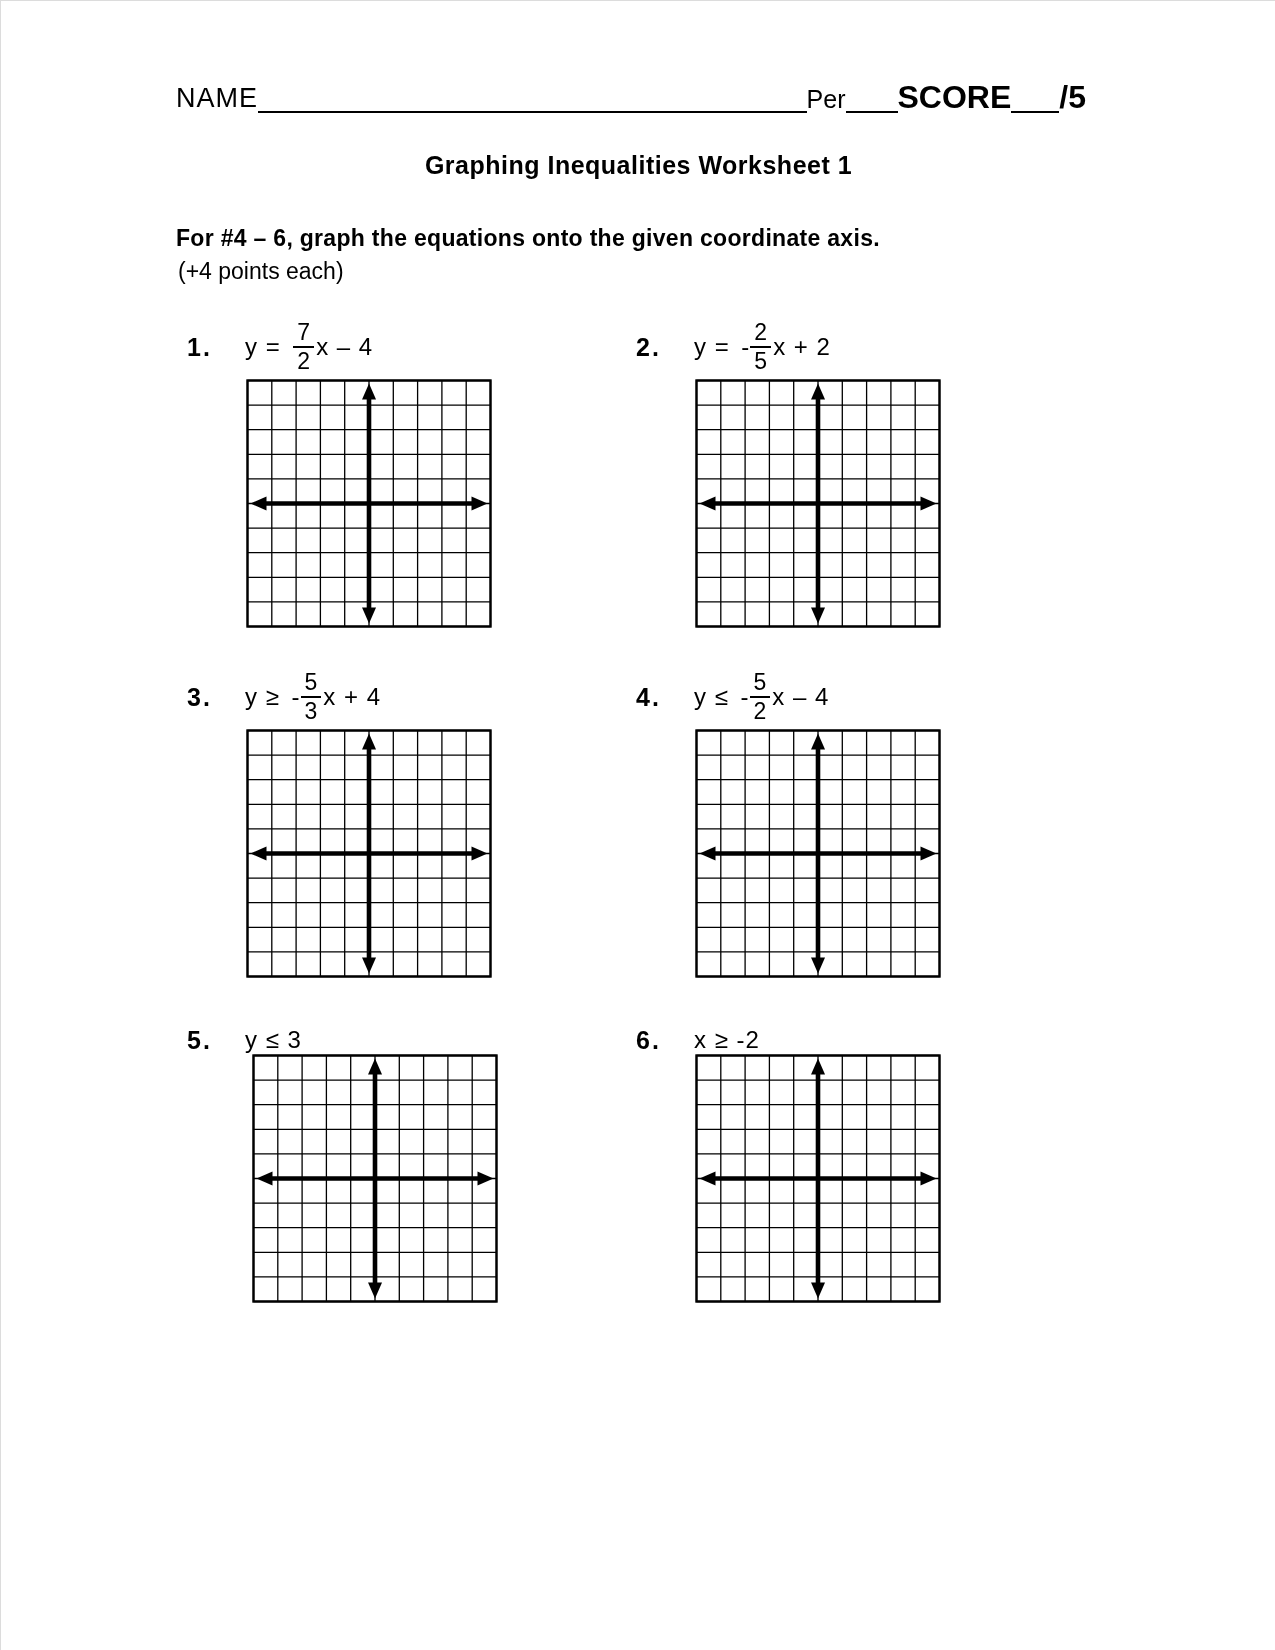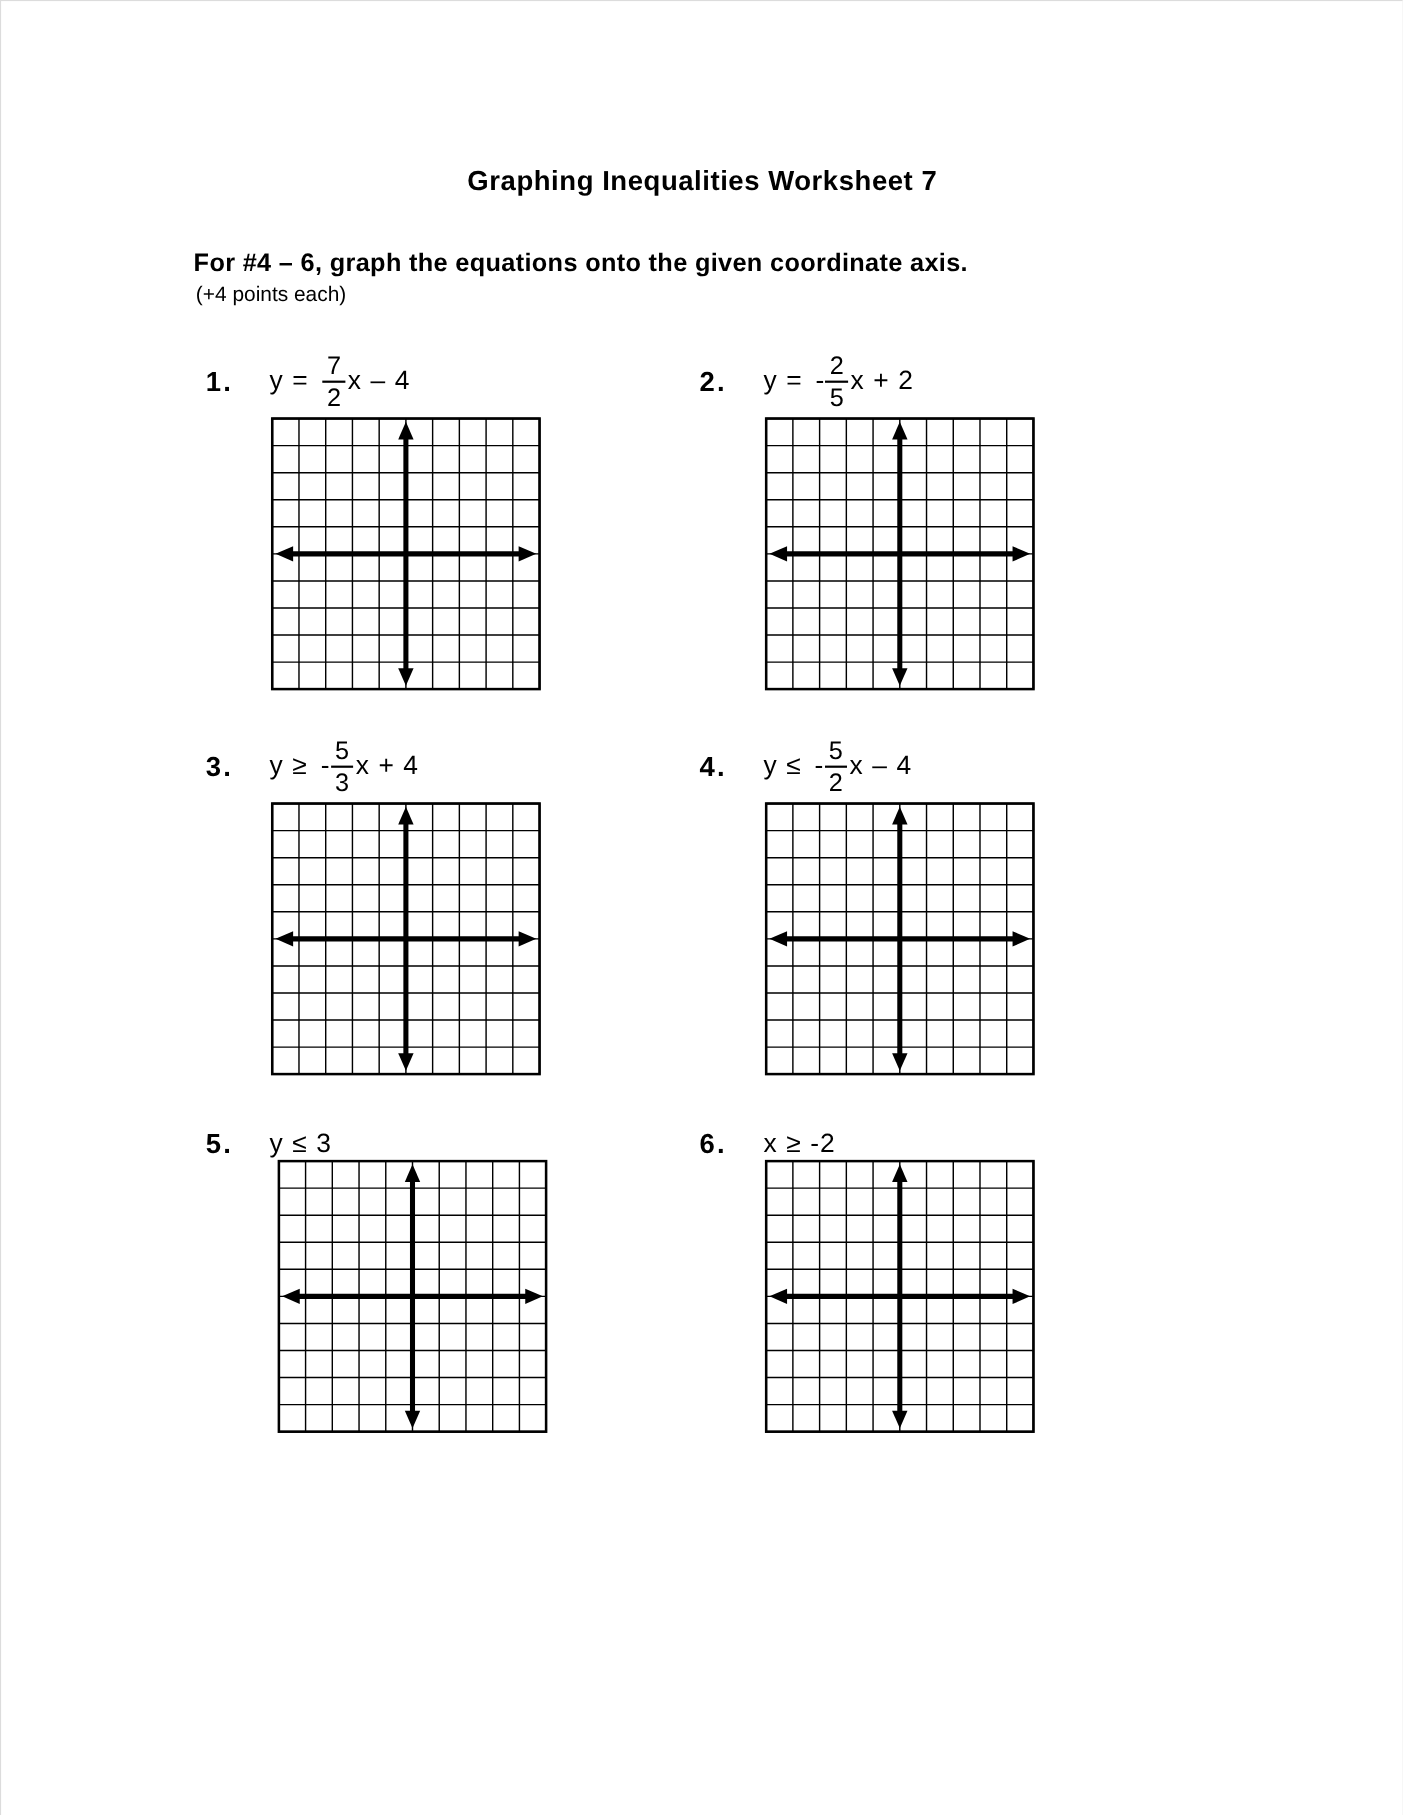--- a/index.html
+++ b/index.html
@@ -30,21 +30,21 @@
   .title{
     position:absolute;left:0;top:150px;width:100%;
     text-align:center;font-size:25px;font-weight:bold;letter-spacing:.5px;
   }
   .instr{
     position:absolute;left:175px;top:224px;
     font-size:23px;font-weight:bold;letter-spacing:.3px;
   }
   .instr-sub{
     position:absolute;left:177px;top:257px;
-    font-size:19px;
+    font-size:23px;
   }
   
   .eq-line{
     position:absolute;display:flex;align-items:center;
     font-size:24px;white-space:pre;
   }
   .pnum{font-weight:bold;font-size:25px;width:42px;margin-right:16px;letter-spacing:2px;}
   .lead{letter-spacing:1px;}
   .neg{margin:0 1px 0 4px;}
   .frac{display:inline-flex;flex-direction:column;align-items:center;line-height:1.08;font-size:23px;}
@@ -64,22 +64,31 @@
   #g3{left:245px;top:728px;}
   #g4{left:694px;top:728px;}
   #g5{left:251px;top:1053px;}
   #g6{left:694px;top:1053px;}
 </style>
 </head>
 <body>
 
 <div class="page">
 
-
-  <div class="title">Graphing Inequalities Worksheet 7</div>
+  <div class="header-line">
+    <span class="h-name">NAME</span>
+    <span class="blank grow"></span>
+    <span class="h-per">Per</span>
+    <span class="blank w52"></span>
+    <span class="h-score">SCORE</span>
+    <span class="blank w48"></span>
+    <span class="h-denom">/5</span>
+  </div>
+
+  <div class="title">Graphing Inequalities Worksheet 1</div>
 
   <div class="instr">For #4 – 6, graph the equations onto the given coordinate axis.</div>
   <div class="instr-sub">(+4 points each)</div>
 
   <div class="eq-line" id="eq1">
     <span class="pnum">1.</span>
     <span class="lead">y = </span>
     <span class="neg"></span>
     <span class="frac">
       <span class="frac-top">7</span>

